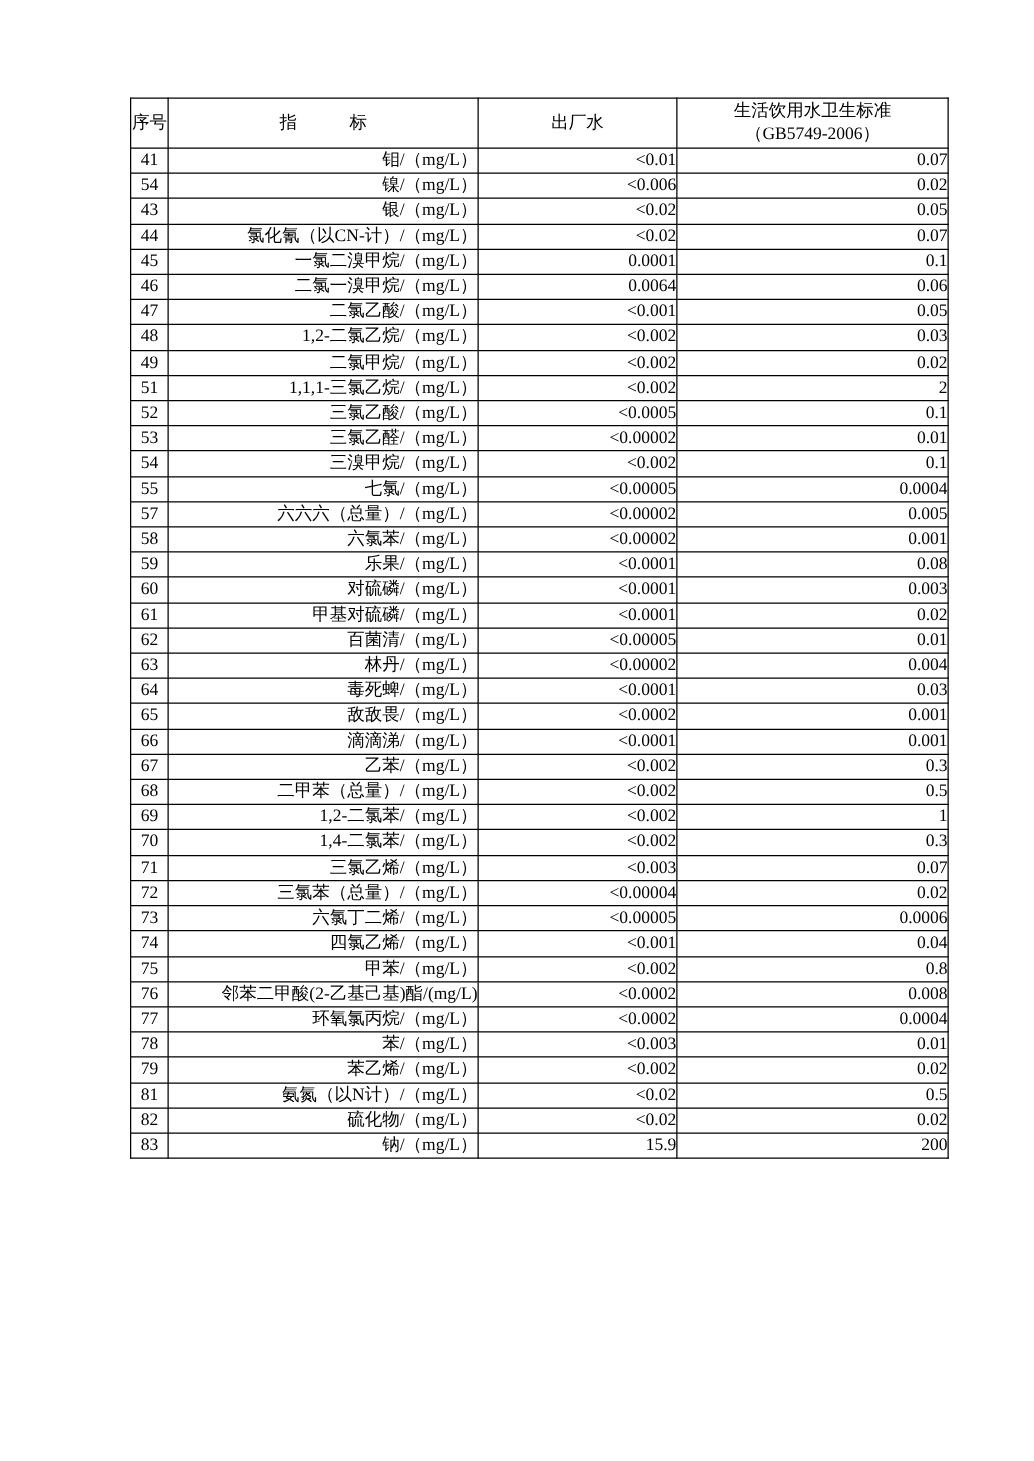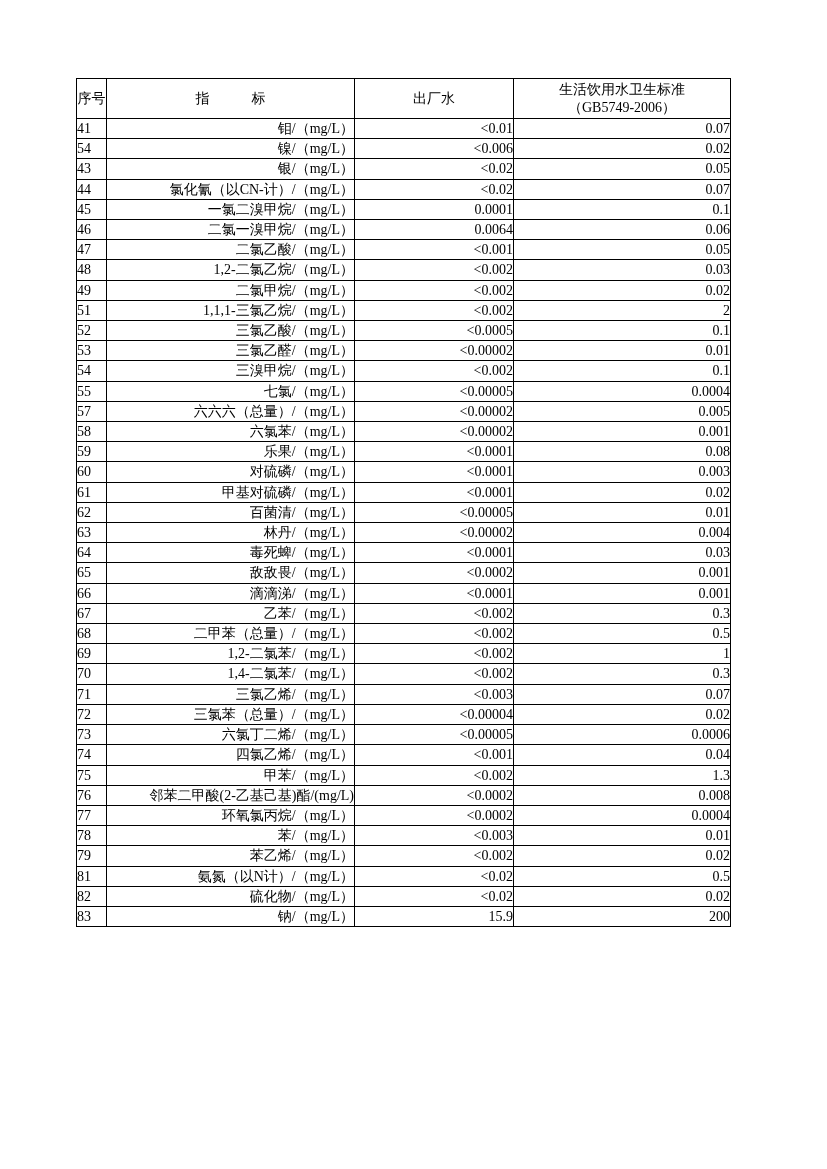--- a/index.html
+++ b/index.html
@@ -11,21 +11,21 @@
     position: relative;
     width: 827px;
     height: 1169px;
     background: #ffffff;
     font-family: "Liberation Serif", "DejaVu Serif", serif;
     color: #000000;
     overflow: hidden;
   }
   table.wq {
     position: absolute;
-    left: 76px;
+    left: 104px;
     top: 78px;
     width: 654px;
     border-collapse: collapse;
     table-layout: fixed;
   }
   table.wq th,
   table.wq td {
     border: 1px solid #000000;
     box-sizing: border-box;
     font-size: 14px;
@@ -38,21 +38,21 @@
     height: 40px;
     text-align: center;
     vertical-align: middle;
     line-height: 18px;
   }
   table.wq tbody td {
     height: 19.2px;
     line-height: 19.2px;
     vertical-align: middle;
   }
-  td.al-center { }
+  td.al-center { text-align: center; }
   td.al-left   { text-align: right;  padding-left: 4px; }
   td.al-right  { text-align: right; padding-right: 3px; }
 </style>
 </head>
 <body>
 
 <div class="page">
   <table class="wq">
     <colgroup>
       <col style="width:30px">
@@ -261,21 +261,21 @@
         <tr>
           <td class="al-center">74</td>
           <td class="al-left">四氯乙烯/（mg/L）</td>
           <td class="al-right">&lt;0.001</td>
           <td class="al-right">0.04</td>
         </tr>
         <tr>
           <td class="al-center">75</td>
           <td class="al-left">甲苯/（mg/L）</td>
           <td class="al-right">&lt;0.002</td>
-          <td class="al-right">1.3</td>
+          <td class="al-right">0.8</td>
         </tr>
         <tr>
           <td class="al-center">76</td>
           <td class="al-left">邻苯二甲酸(2-乙基己基)酯/(mg/L)</td>
           <td class="al-right">&lt;0.0002</td>
           <td class="al-right">0.008</td>
         </tr>
         <tr>
           <td class="al-center">77</td>
           <td class="al-left">环氧氯丙烷/（mg/L）</td>

